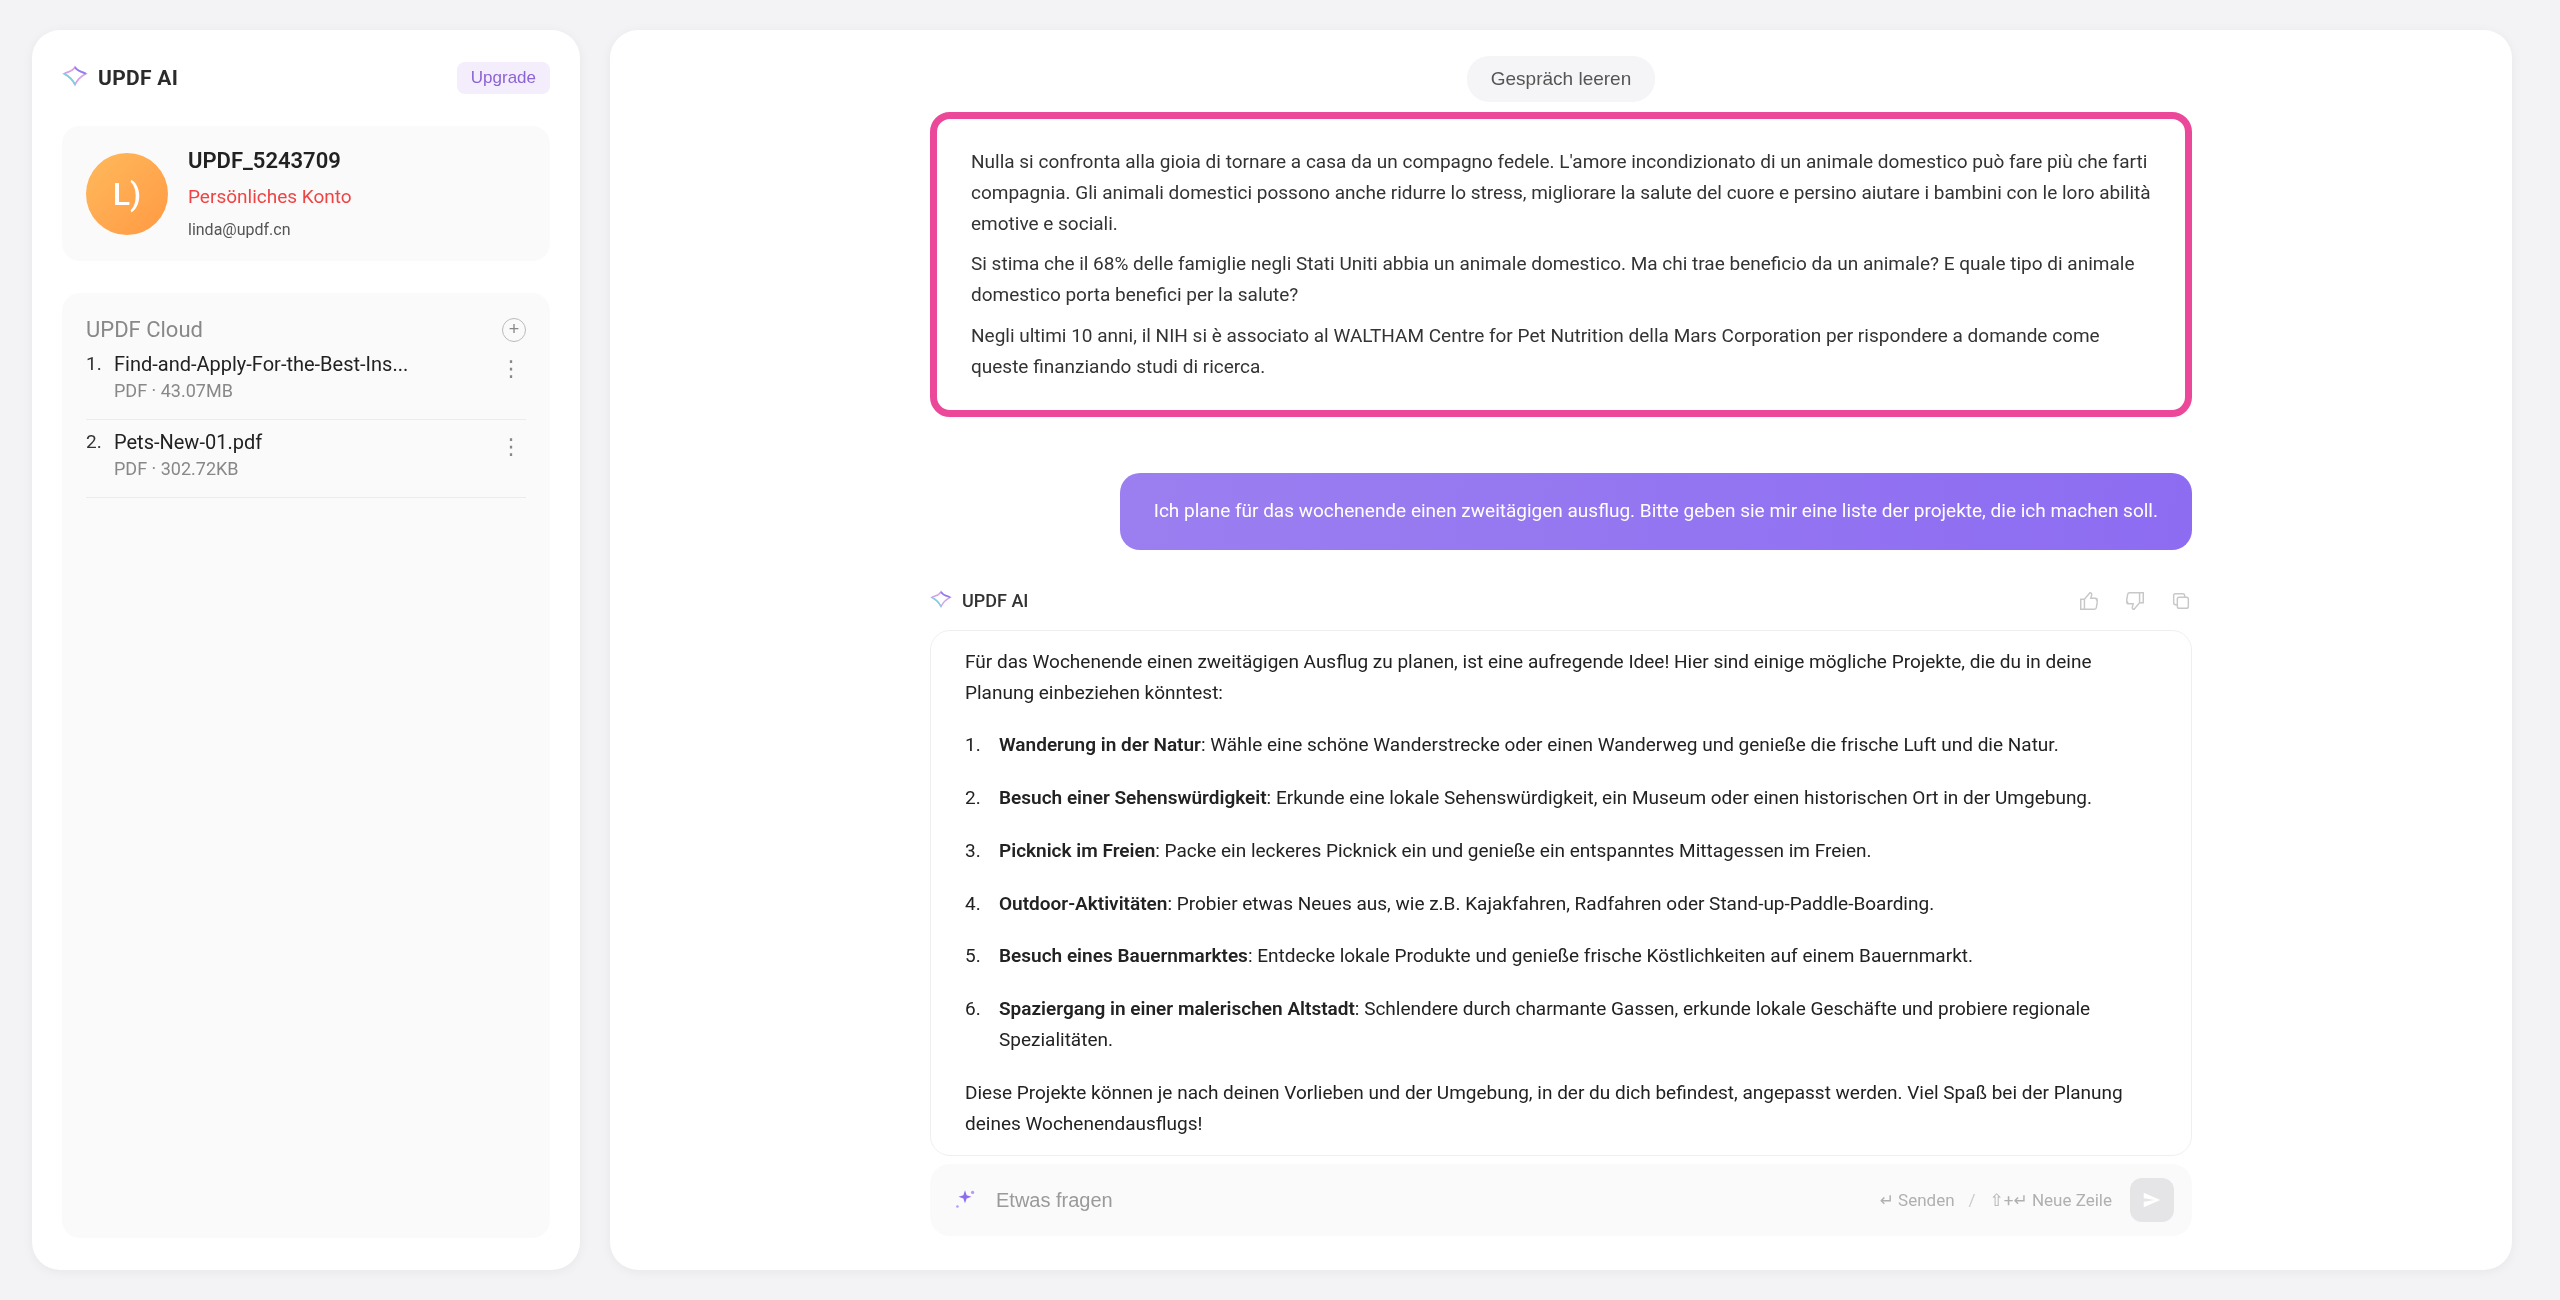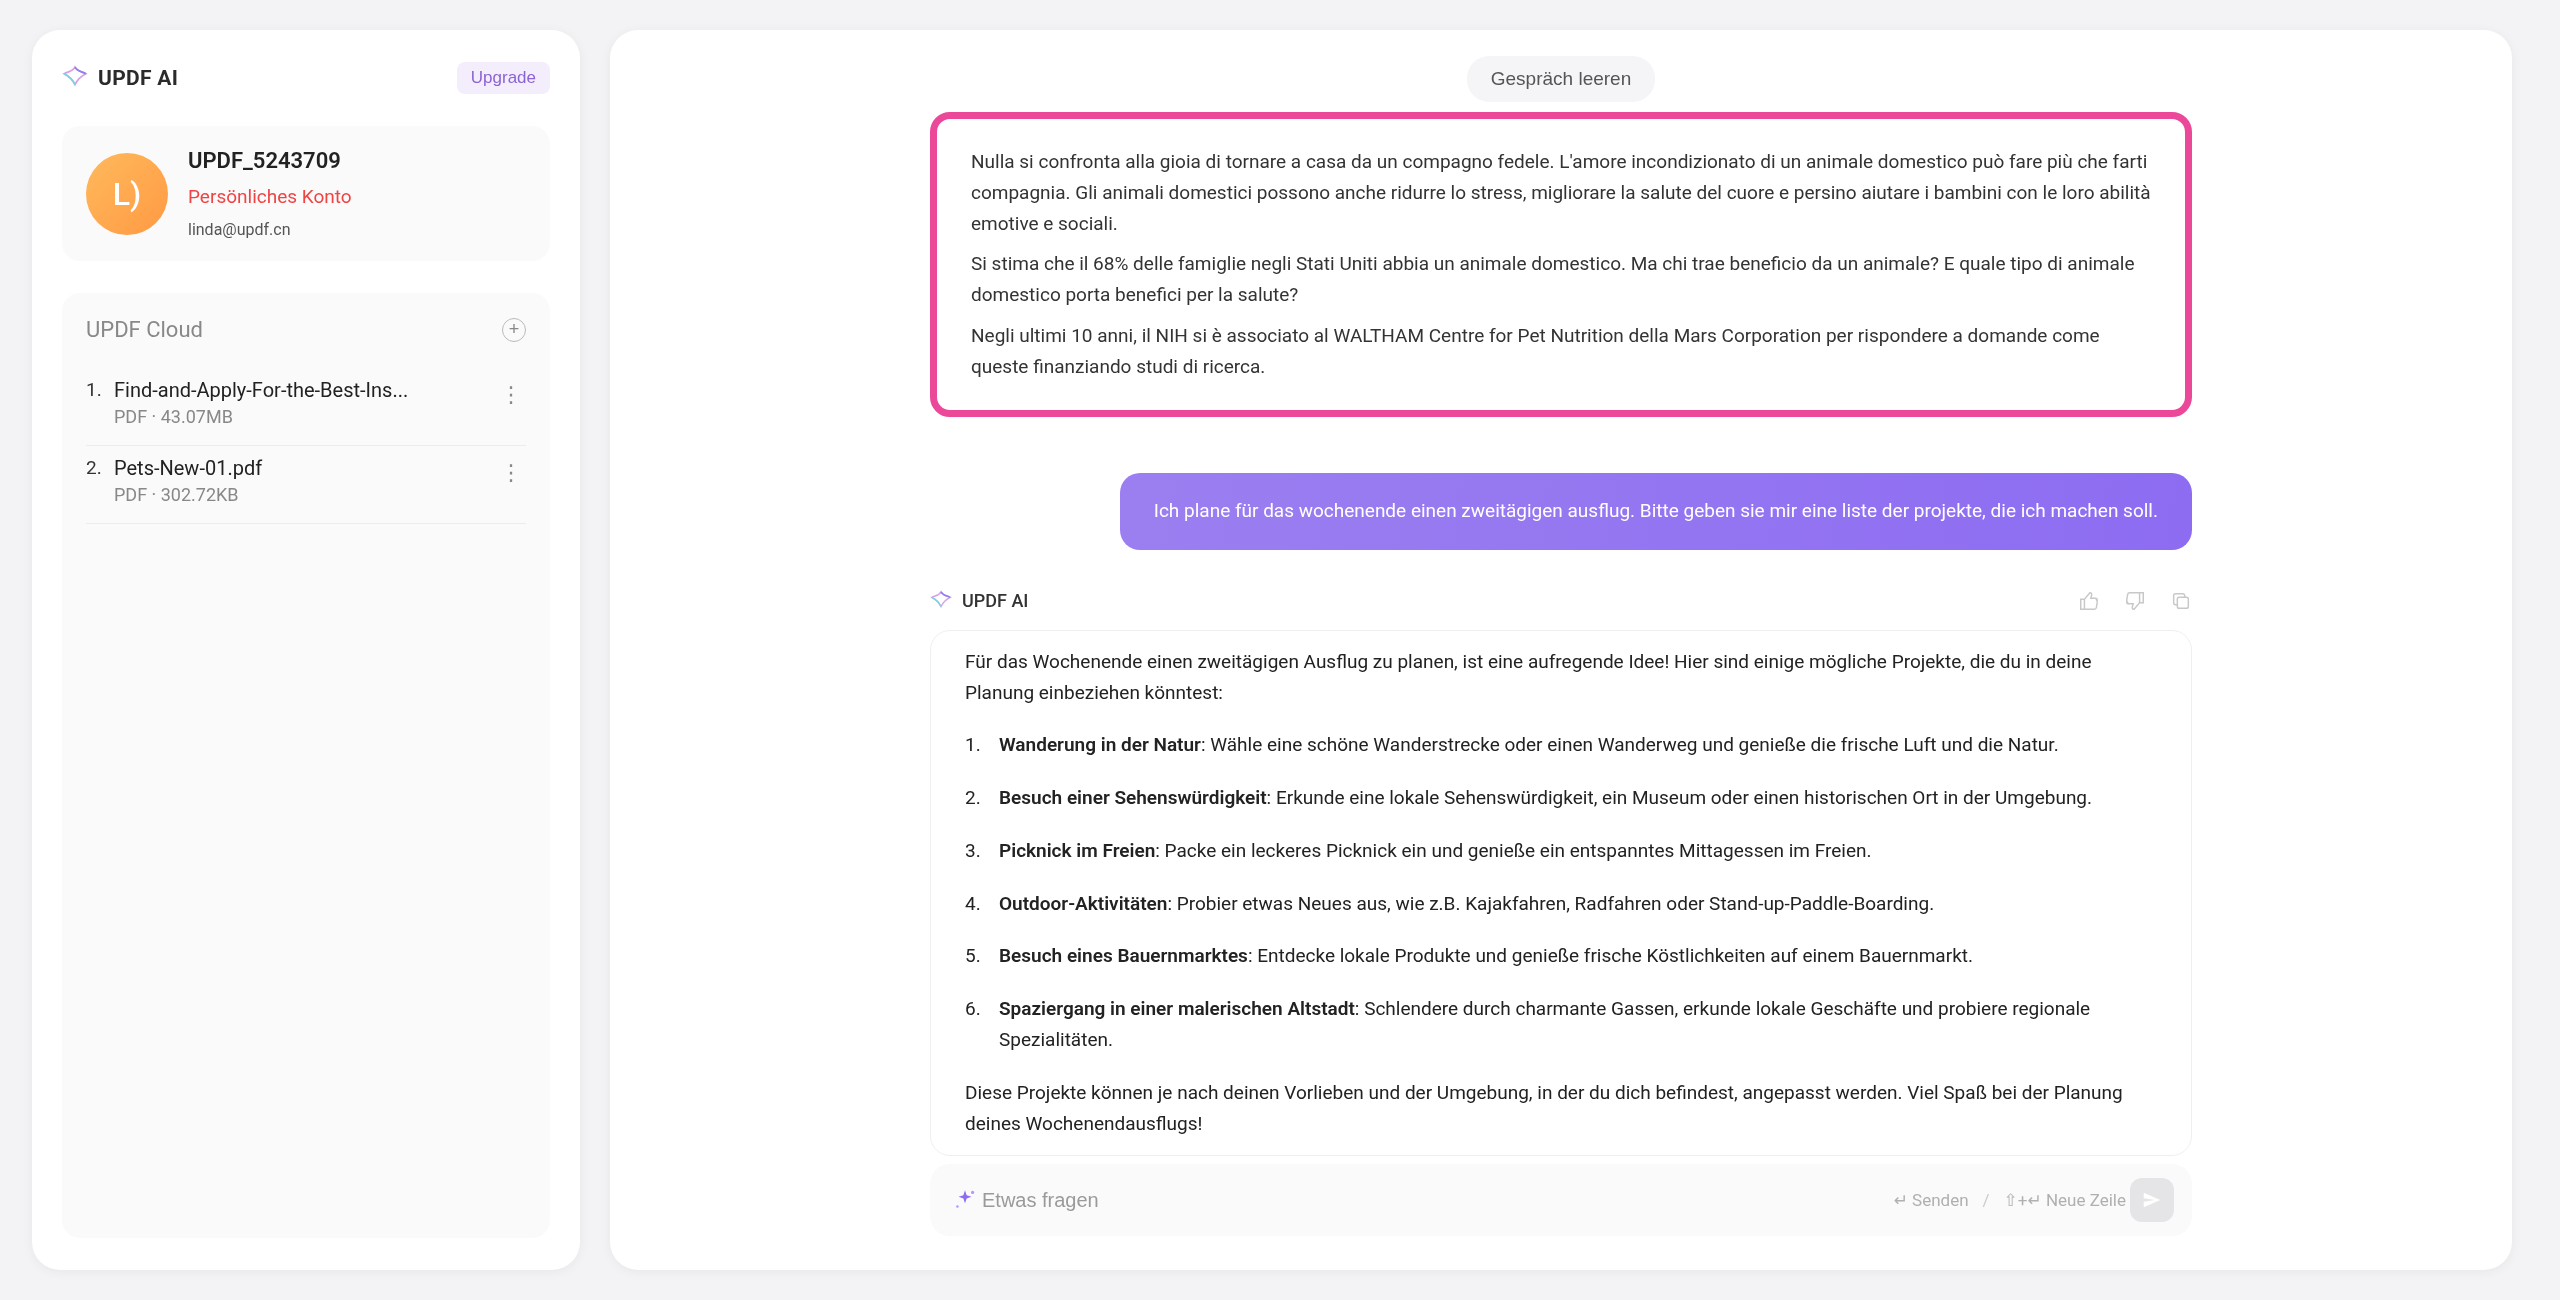--- a/index.html
+++ b/index.html
@@ -54,21 +54,21 @@
 .account-info { display: flex; flex-direction: column; gap: 12px; }
 .account-name { font-size: 22px; font-weight: 600; color: #222; }
 .account-type { font-size: 19px; color: #ef4444; }
 .account-email { font-size: 16px; color: #555; }
 .cloud-card {
   background: #fafafb;
   border-radius: 18px;
   padding: 24px 24px 12px;
   flex: 1;
 }
-.cloud-header { display: flex; justify-content: space-between; align-items: center; margin-bottom: 26px; }
+.cloud-header { display: flex; justify-content: space-between; align-items: center; }
 .cloud-title { font-size: 22px; color: #888; font-weight: 400; }
 .add-btn {
   width: 24px; height: 24px;
   border: 1.5px solid #bbb;
   border-radius: 50%;
   display: flex; align-items: center; justify-content: center;
   color: #888; font-size: 18px;
   background: transparent; cursor: pointer;
 }
 .file-item { display: flex; align-items: flex-start; gap: 8px; padding: 10px 0 18px; border-bottom: 1px solid #ececec; }
@@ -143,21 +143,21 @@
 .response-block li .txt b { font-weight: 600; }
 .response-block .outro { margin-top: 6px; }
 
 .input-bar { padding: 0 320px 34px; }
 .input-inner {
   background: #fafafb;
   border-radius: 20px;
   padding: 14px 18px 14px 22px;
   display: flex;
   align-items: center;
-  gap: 4px;
+  gap: 18px;
 }
 .sparkle { width: 26px; height: 26px; position: relative; }
 .sparkle svg { width: 100%; height: 100%; }
 .input-field {
   flex: 1;
   border: none;
   background: transparent;
   font-size: 20px;
   color: #333;
   outline: none;

